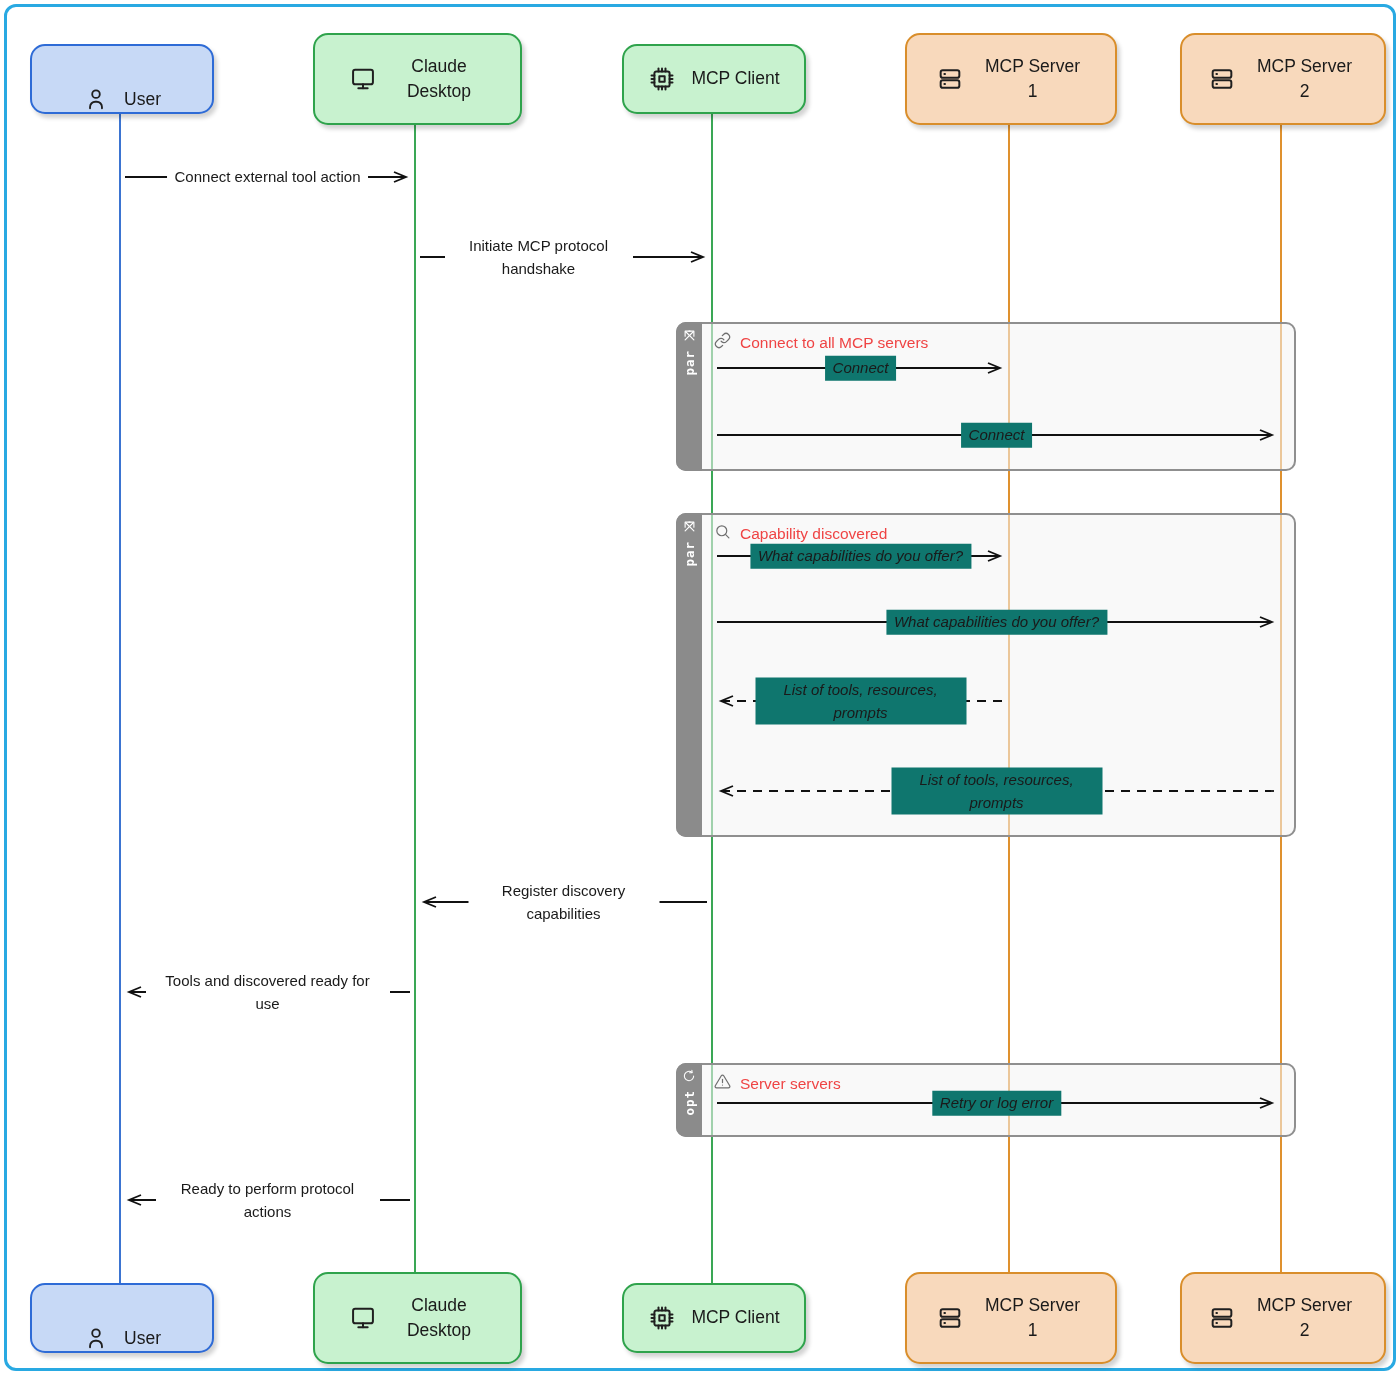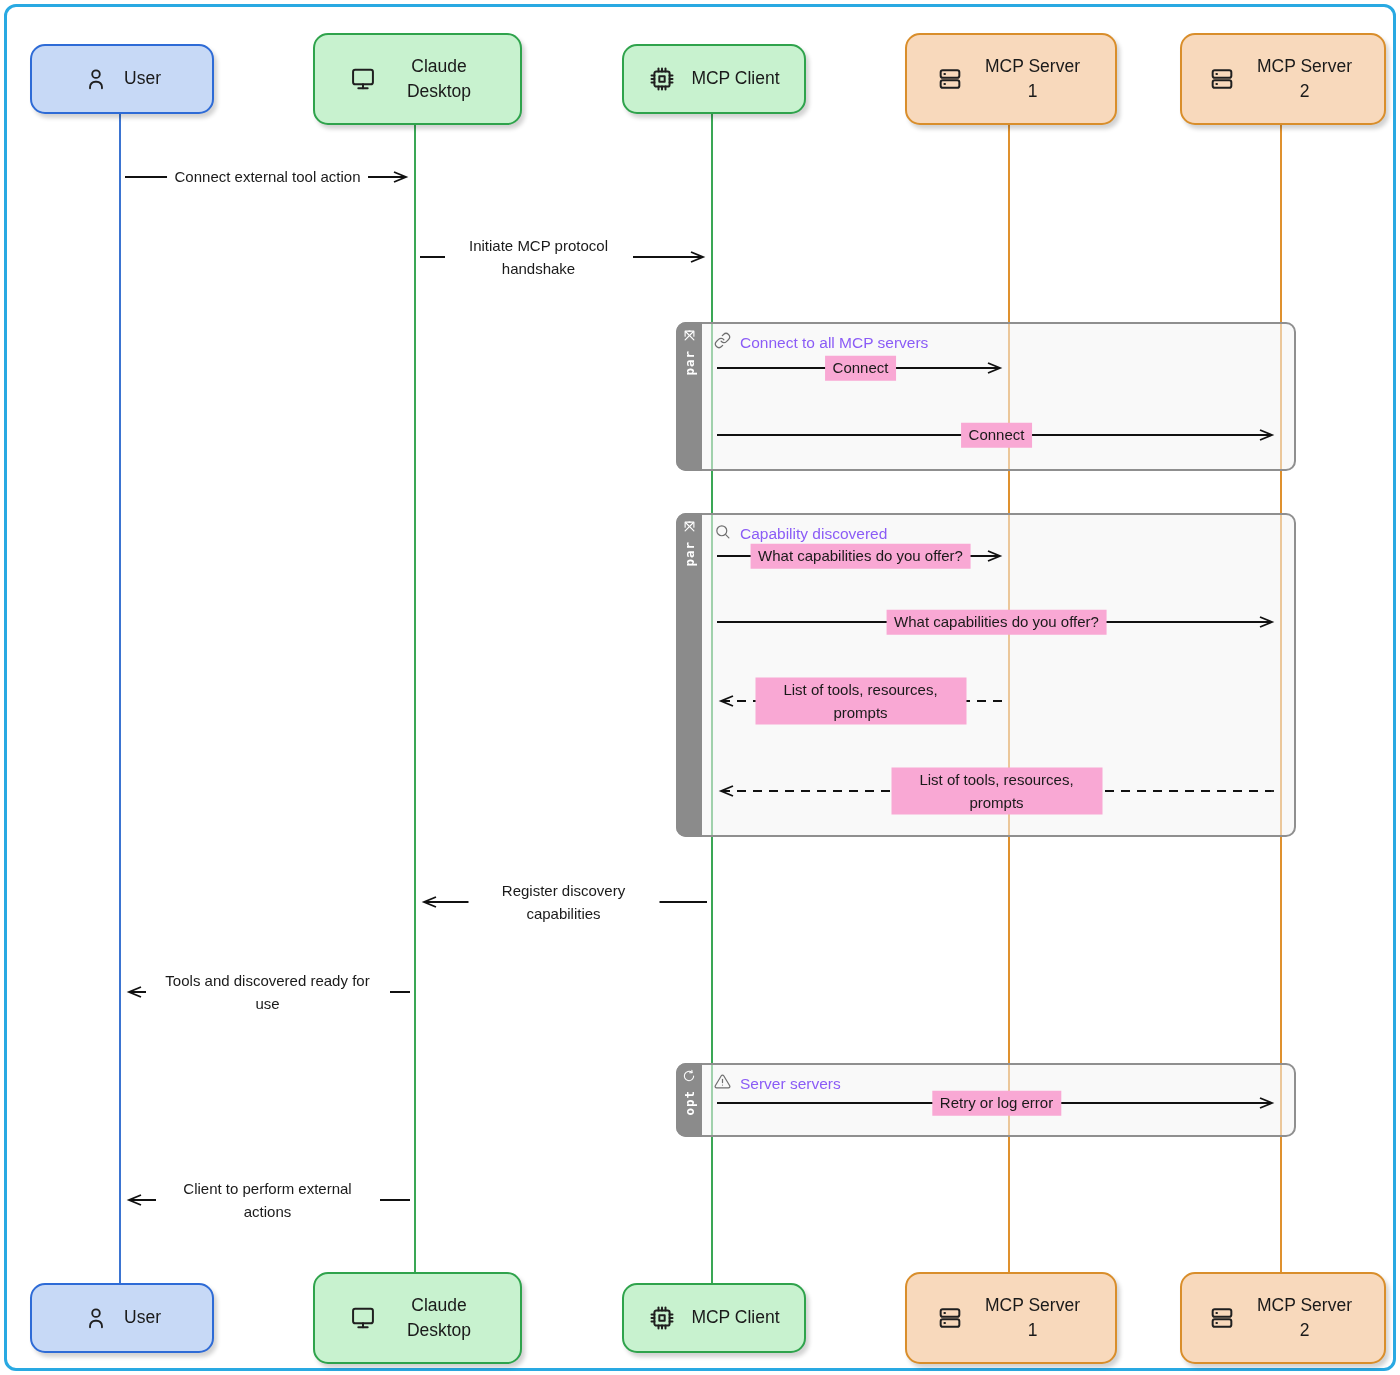--- a/index.html
+++ b/index.html
@@ -16,21 +16,21 @@
   .ll-blue{background:#3b74d1;}
   .ll-green{background:#3aa755;}
   .ll-orange{background:#df912e;}
   
   .actor{
     position:absolute;z-index:6;display:flex;align-items:center;justify-content:center;gap:15px;
     border-radius:15px;border:2px solid;box-shadow:3px 4px 4px rgba(0,0,0,0.18);
     font-size:17.5px;
   }
   .actor .alabel{text-align:center;line-height:1.45;}
-  .actor-blue{background:#c7d9f6;border-color:#2e6bd6;}
+  .actor-blue{background:#c7d9f6;border-color:#2e6bd6;align-items:flex-end;}
   .actor-green{background:#c8f2cf;border-color:#2fa34c;}
   .actor-orange{background:#f8d9bc;border-color:#d98e2b;}
   .aicon{flex:0 0 auto;display:flex;}
   .aicon svg{stroke:#1f1f1f;fill:none;stroke-width:1.7;stroke-linecap:round;stroke-linejoin:round;}
   
   .block{
     position:absolute;z-index:3;border:2px solid #8f8f8f;border-radius:10px;
     background:rgba(244,244,244,0.55);
   }
   .block-tab{
@@ -40,35 +40,35 @@
   }
   .tab-icon{flex:0 0 auto;display:flex;}
   .tab-icon svg{stroke:#fff;fill:none;stroke-width:1.8;stroke-linecap:round;stroke-linejoin:round;}
   .tab-label{
     margin-top:7px;color:#fff;font-family:"DejaVu Sans Mono","Liberation Mono",monospace;
     font-size:12.5px;font-weight:bold;letter-spacing:1px;
     writing-mode:vertical-rl;transform:rotate(180deg);
   }
   .block-header{
     position:absolute;left:36px;top:8px;display:flex;align-items:center;gap:9px;
-    color:#8b5cf6;font-size:15.5px;
+    color:#ef4444;font-size:15.5px;
   }
   .block-header svg{stroke:#6f6f6f;fill:none;stroke-width:1.7;stroke-linecap:round;stroke-linejoin:round;}
   
   .msg{position:absolute;z-index:5;height:24px;}
   .msg svg{position:absolute;left:0;top:0;overflow:visible;}
   .msg line,.msg polyline{stroke:#111;stroke-width:1.8;fill:none;}
   .msg line.dashed{stroke-dasharray:9 7;}
   .msg-label{
     position:absolute;left:50%;top:50%;transform:translate(-50%,-50%);
     background:#fff;padding:1px 8px;font-size:15px;line-height:1.5;
     text-align:center;white-space:nowrap;
   }
   .msg-label.wrap{white-space:normal;}
-  .msg .inblock{background:#f9a8d4;}
+  .msg .inblock{background:#0f766e;font-style:italic;}
 </style>
 </head>
 <body>
 
 <div class="frame"></div>
 
 <div class="lifeline ll-blue" style="left:119px;top:110px;height:1173px"></div>
 <div class="lifeline ll-green" style="left:414px;top:121px;height:1151px"></div>
 <div class="lifeline ll-green" style="left:711px;top:110px;height:1173px"></div>
 <div class="lifeline ll-orange" style="left:1008px;top:121px;height:1151px"></div>
@@ -228,21 +228,21 @@
       <polyline points="548,7 560,12 548,17"></polyline>
     </svg>
   <span class="msg-label inblock">Retry or log error</span>
 </div>
 
 <div class="msg" style="left:120px;top:1188px;width:295px">
   <svg width="295" height="24">
       <line x1="9" y1="12" x2="290" y2="12"></line>
       <polyline points="21,7 9,12 21,17"></polyline>
     </svg>
-  <span class="msg-label wrap" style="width:208px">Client to perform external actions</span>
+  <span class="msg-label wrap" style="width:208px">Ready to perform protocol actions</span>
 </div>
 
 <div class="actor actor-blue" style="left:30px;top:44px;width:180px;height:66px">
   <span class="aicon">
     <svg width="26" height="26" viewBox="0 0 24 24">
         <circle cx="12" cy="7.5" r="3.5"></circle>
         <path d="M6.5 20.5v-1.2a4.8 4.8 0 0 1 4.8-4.8h1.4a4.8 4.8 0 0 1 4.8 4.8v1.2"></path>
       </svg>
   </span>
   <span class="alabel">User</span>

